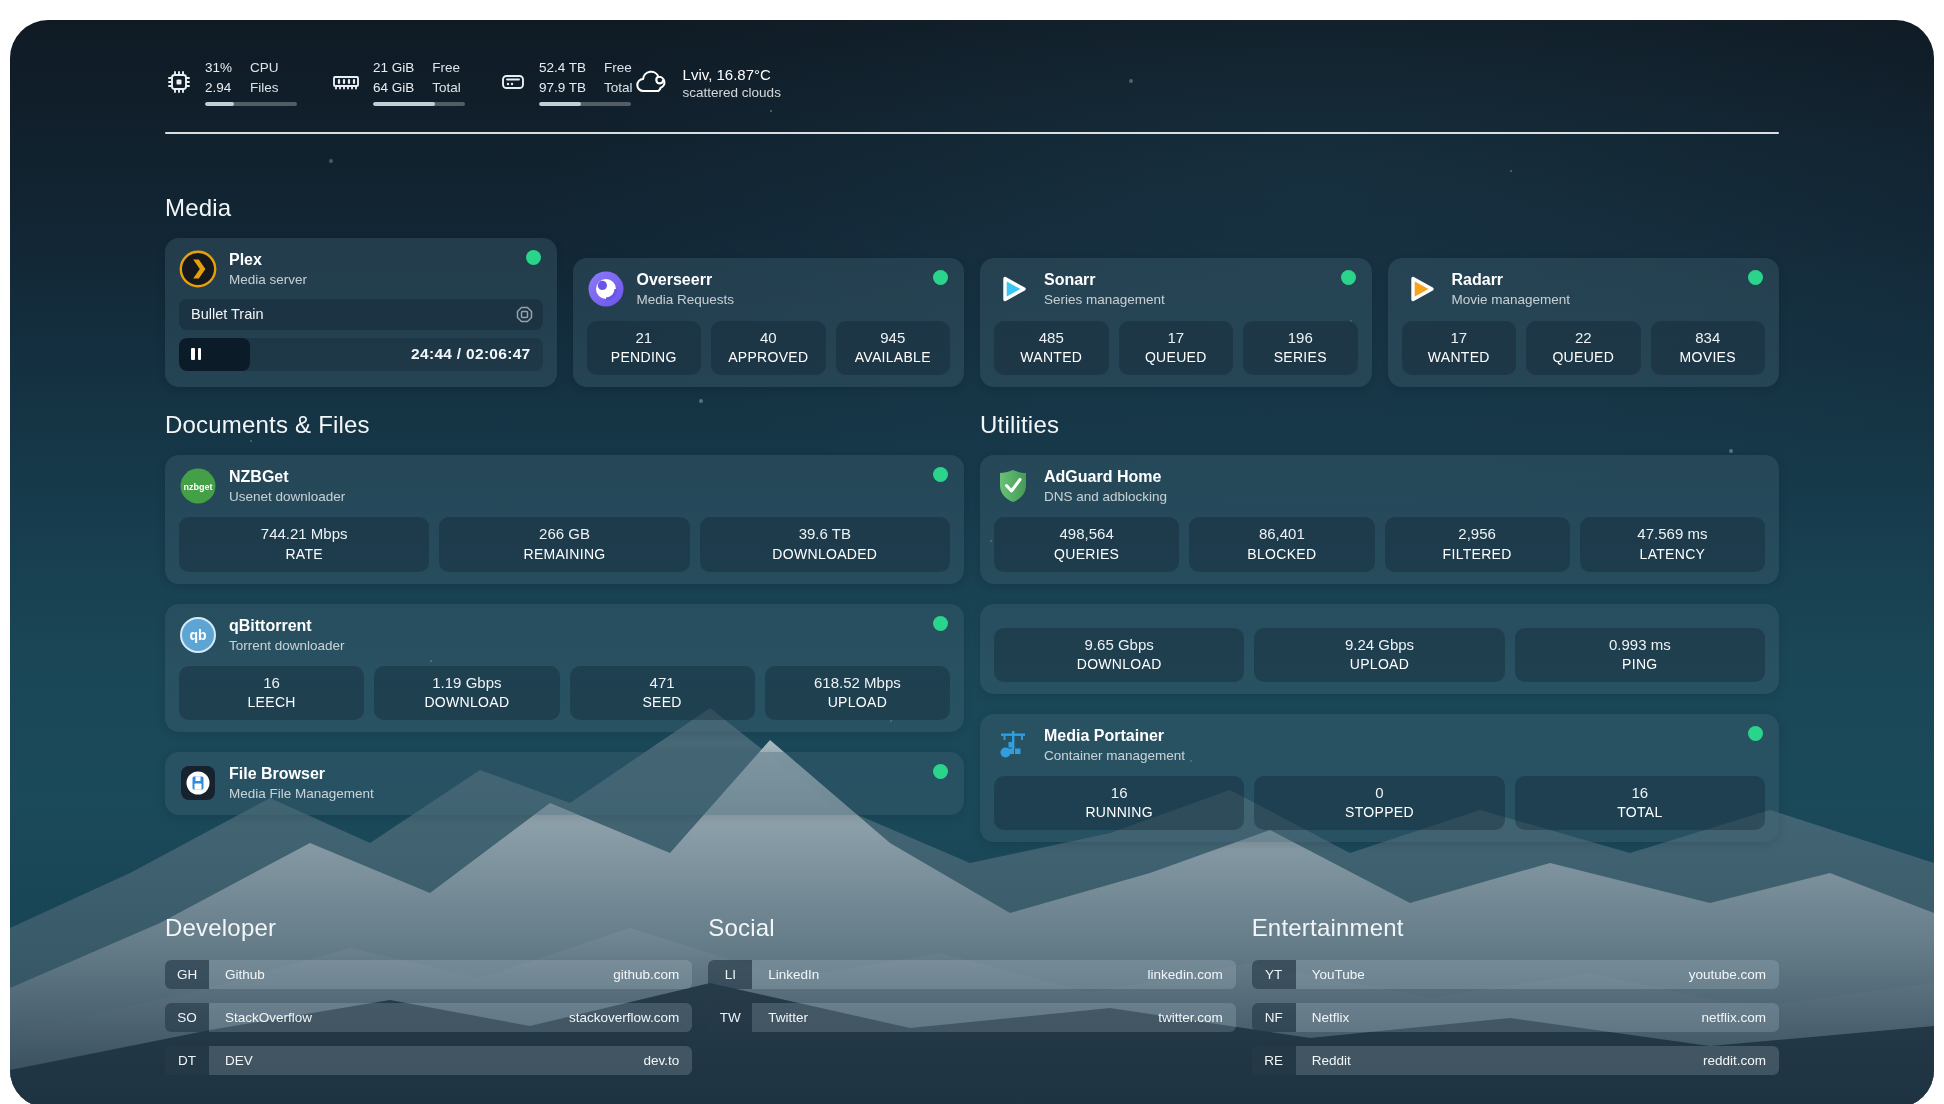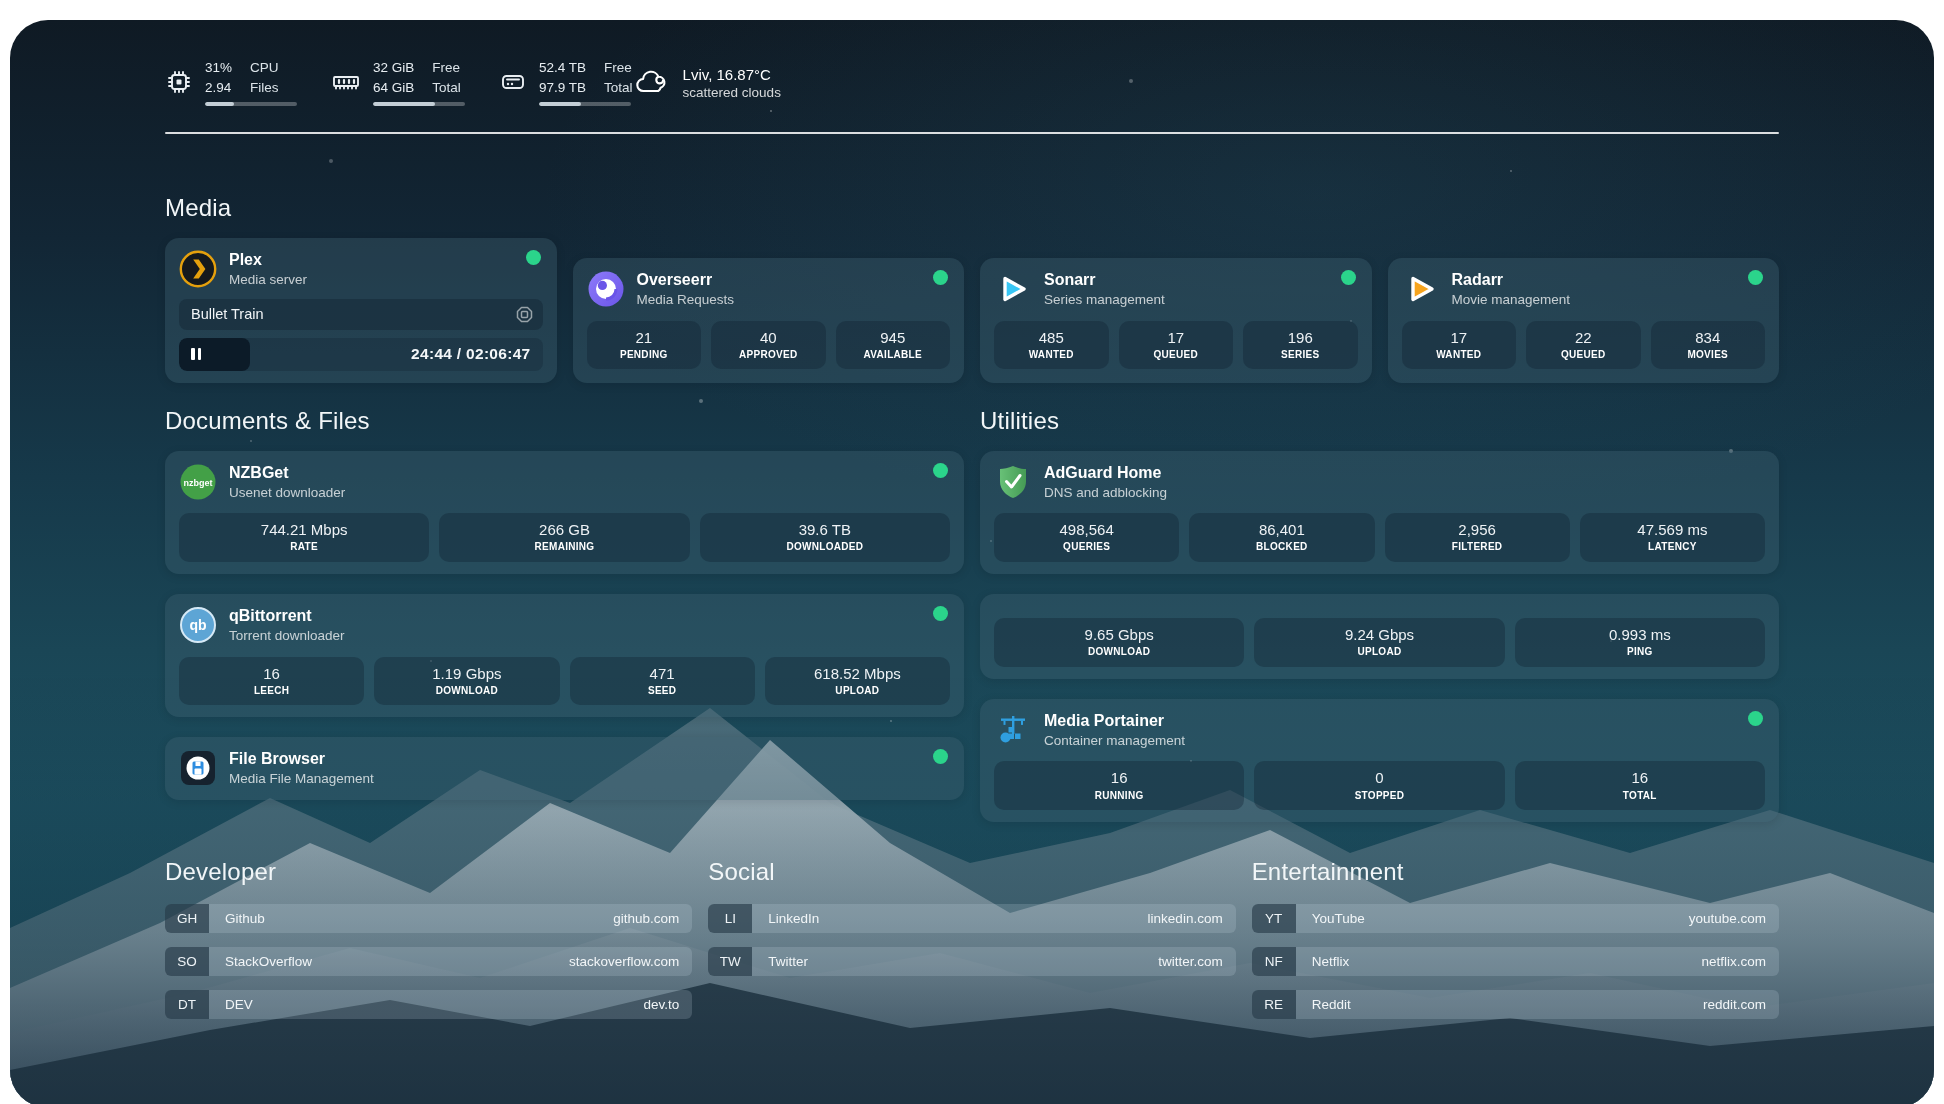--- a/index.html
+++ b/index.html
@@ -60,34 +60,34 @@
   .app-icon { width:38px; height:38px; display:flex; align-items:center; justify-content:center; flex:0 0 auto; }
   .app-meta { flex:1 1 auto; min-width:0; }
   .app-name { font-size:16px; font-weight:600; color:#fff; line-height:1.25; }
   .app-desc { font-size:13.5px; color:rgba(255,255,255,0.74); line-height:1.3; margin-top:1px; }
   .status-dot { width:15px; height:15px; border-radius:50%; background:#2bd48b; flex:0 0 auto; margin-right:2px; }
   .tiles { margin-top:12px; display:grid; gap:10px; }
   .tiles.c3 { grid-template-columns:repeat(3,1fr); }
   .tiles.c4 { grid-template-columns:repeat(4,1fr); }
   .tile { background:rgba(12,28,42,0.32); border-radius:10px; padding:7px 4px 8px; text-align:center; }
   .tile-value { font-size:15px; color:#eef2f5; line-height:1.35; }
-  .tile-label { font-size:10px; font-weight:700; color:#fff; letter-spacing:.3px; line-height:1.35; }
+  .tile-label { font-size:14px; font-weight:400; color:#fff; letter-spacing:.3px; line-height:1.35; }
 
   
   .np-row { margin-top:10px; display:flex; align-items:center; background:rgba(10,23,36,0.30); border-radius:8px; height:31px; padding:0 10px 0 12px; }
   .np-title { flex:1; font-size:14.5px; color:#f2f5f7; }
   .np-type { display:flex; color:rgba(255,255,255,0.55); }
   .player-row { margin-top:8px; position:relative; background:rgba(10,23,36,0.22); border-radius:8px; height:33px; overflow:hidden; }
   .elapsed { position:absolute; left:0; top:0; height:100%; background:rgba(9,22,35,0.85); border-radius:8px; display:flex; align-items:center; padding-left:12px; }
   .pause-icon { display:flex; gap:3px; }
   .pause-icon i { width:3.5px; height:12px; background:#fff; border-radius:1px; }
   .player-time { position:absolute; right:12px; top:0; height:100%; display:flex; align-items:center; font-size:15.5px; font-weight:600; color:#f4f7f9; letter-spacing:.3px; }
 
   
-  .bookmarks { margin-top:36px; display:grid; grid-template-columns:1fr 1fr 1fr; gap:16px; }
+  .bookmarks { margin-top:72px; display:grid; grid-template-columns:1fr 1fr 1fr; gap:16px; }
   .bm-rows { margin-top:18px; display:flex; flex-direction:column; gap:14px; }
   .bm-row { display:flex; align-items:stretch; height:29px; border-radius:6px; overflow:hidden;
     background:rgba(210,228,238,0.18); cursor:pointer; }
   .bm-abbr { width:44px; display:flex; align-items:center; justify-content:center; font-size:13.5px; color:#eef3f6;
     background:rgba(13,32,48,0.55); flex:0 0 auto; }
   .bm-name { flex:1; display:flex; align-items:center; padding-left:16px; font-size:13.5px; color:#f2f6f8; }
   .bm-url { display:flex; align-items:center; padding-right:13px; font-size:13.5px; color:#f2f6f8; }
 </style>
 </head>
 <body>
@@ -152,21 +152,21 @@
           <span class="stat-icon">
             <svg width="30" height="28" viewBox="0 0 30 28" fill="none" stroke="#e9eef2" stroke-width="1.9" stroke-linecap="round">
               <rect x="3" y="9" width="24" height="9" rx="1"></rect>
               <path d="M5 18v2.5 M9 18v2.5 M13 18v2.5 M17 18v2.5 M21 18v2.5 M25 18v2.5"></path>
               <path d="M8 12v3 M13 12v3 M18 12v3 M23 12v3" stroke-width="2.2"></path>
             </svg>
           </span>
           <div class="stat-body">
             <div class="stat-cols">
               <div class="stat-col values">
-                <span>32 GiB</span>
+                <span>21 GiB</span>
                 <span>64 GiB</span>
               </div>
               <div class="stat-col labels">
                 <span>Free</span>
                 <span>Total</span>
               </div>
             </div>
             <div class="bar">
                 <div class="bar-fill" style="width: 67%;"></div>
               </div>

